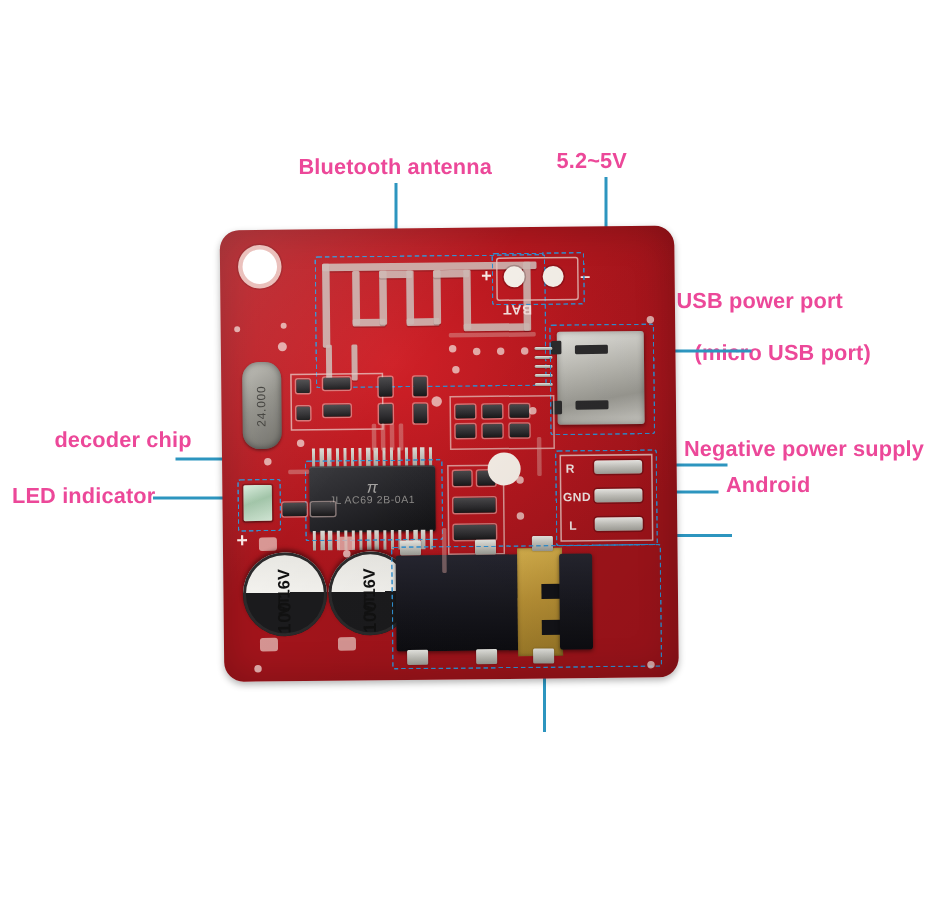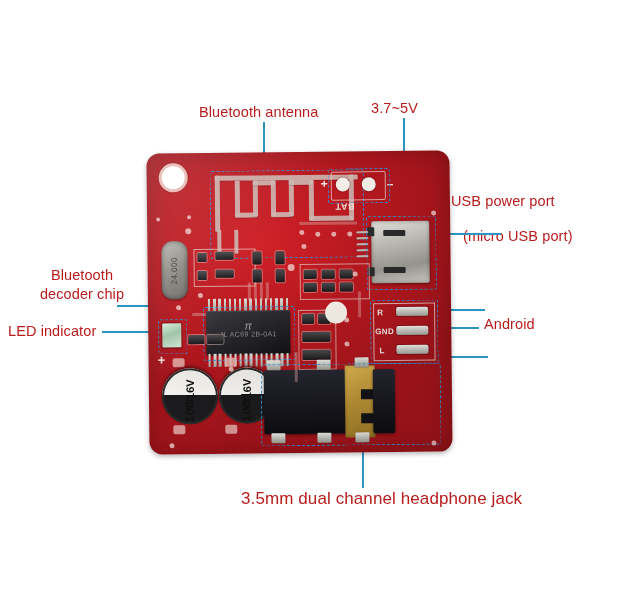--- a/index.html
+++ b/index.html
@@ -11,23 +11,24 @@
     overflow:hidden;
     color:#1a1a1a;
   }
   #stage{position:absolute;inset:0;}
 
   
   .label{
     position:absolute;
     font-size:14.5px;
     line-height:19px;
-    color:#b91c1c;
+    color:#ec4899;
     white-space:pre;
     letter-spacing:.1px;
+    font-weight:bold;
   }
   .label.center{text-align:center;}
 
   
   .lead{position:absolute;background:#2d95bf;}
   .lead.v{width:2px;}
   .lead.h{height:2px;}
 
   
   #board{
@@ -180,35 +181,34 @@
     pointer-events:none;
   }
 </style>
 </head>
 <body>
 
 <div id="stage">
 
   <div class="label" style="left:199px;top:103px;">Bluetooth antenna</div>
 
-  <div class="label" style="left:371px;top:99px;">3.7~5V</div>
+  <div class="label" style="left:371px;top:99px;">5.2~5V</div>
 
   <div class="label" style="left:451px;top:192px;">USB power port</div>
   <div class="label" style="left:463px;top:227px;">(micro USB port)</div>
 
+  <div class="label" style="left:456px;top:291px;">Negative power supply</div>
 
   <div class="label" style="left:484px;top:315px;">Android</div>
 
 
-  <div class="label center" style="left:28px;top:266px;width:108px;">Bluetooth</div>
   <div class="label center" style="left:28px;top:285px;width:108px;">decoder chip</div>
 
   <div class="label" style="left:8px;top:322px;">LED indicator</div>
 
-  <div class="label" style="left:241px;top:489px;font-size:17px;">3.5mm dual channel headphone jack</div>
 
   <div class="lead v" style="left:263px;top:122px;height:37px;"></div>
   <div class="lead v" style="left:403px;top:118px;height:42px;"></div>
   <div class="lead h" style="left:434px;top:233px;width:67px;"></div>
   <div class="lead h" style="left:409px;top:309px;width:76px;"></div>
   <div class="lead h" style="left:409px;top:327px;width:70px;"></div>
   <div class="lead h" style="left:409px;top:356px;width:79px;"></div>
   <div class="lead h" style="left:117px;top:305px;width:88px;"></div>
   <div class="lead h" style="left:102px;top:331px;width:66px;"></div>
   <div class="lead v" style="left:362px;top:452px;height:36px;"></div>

